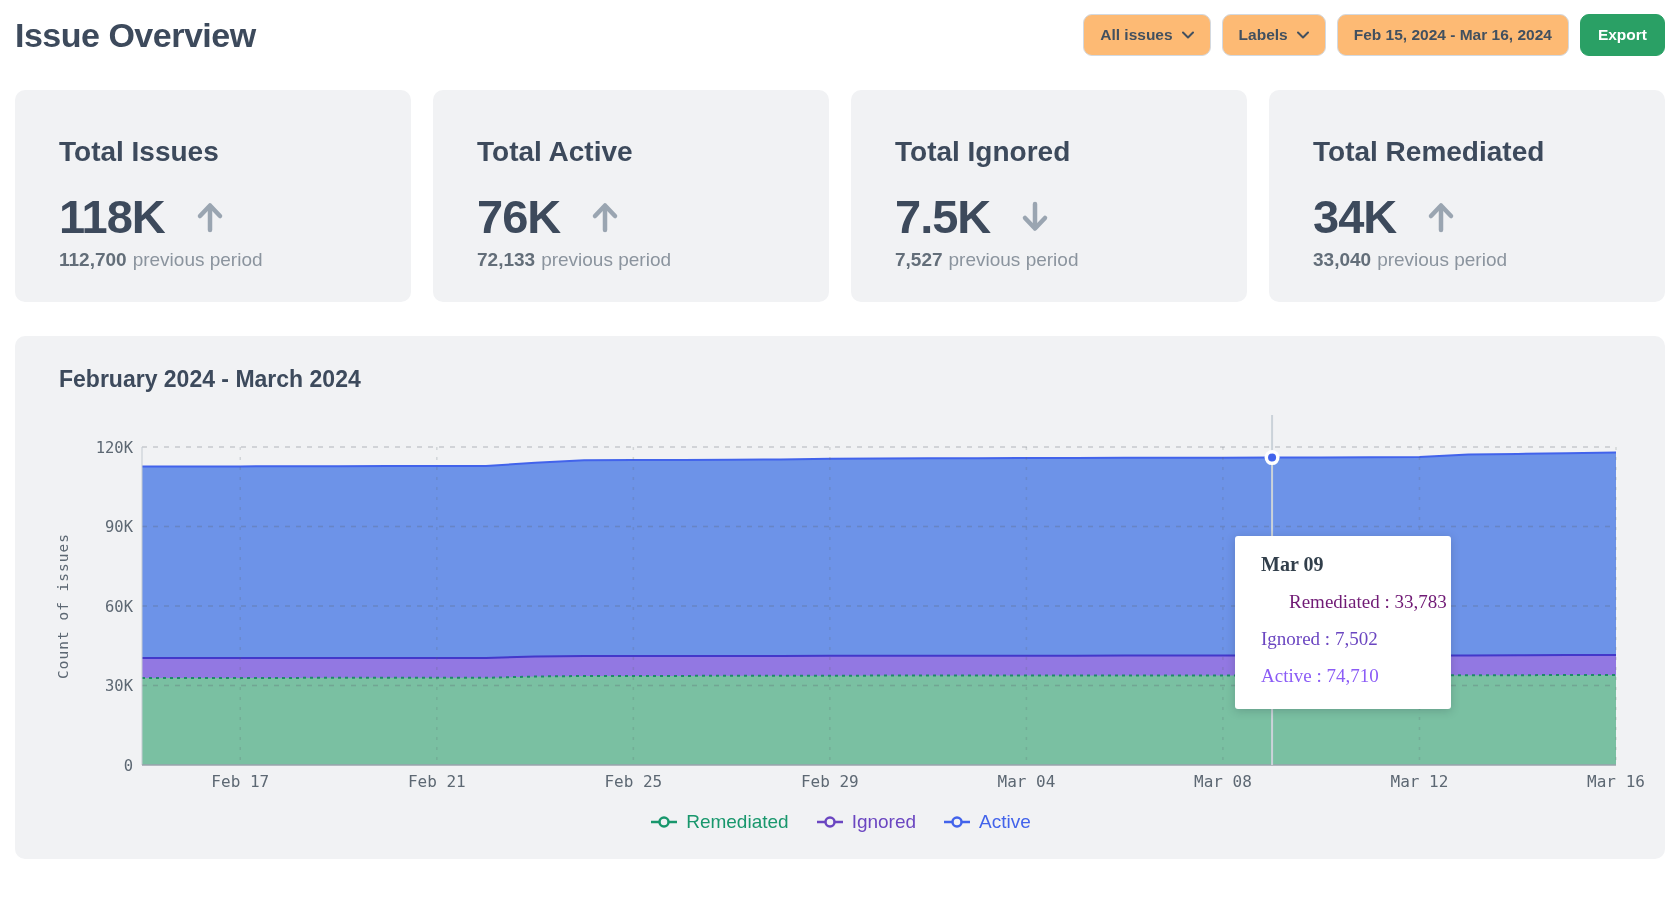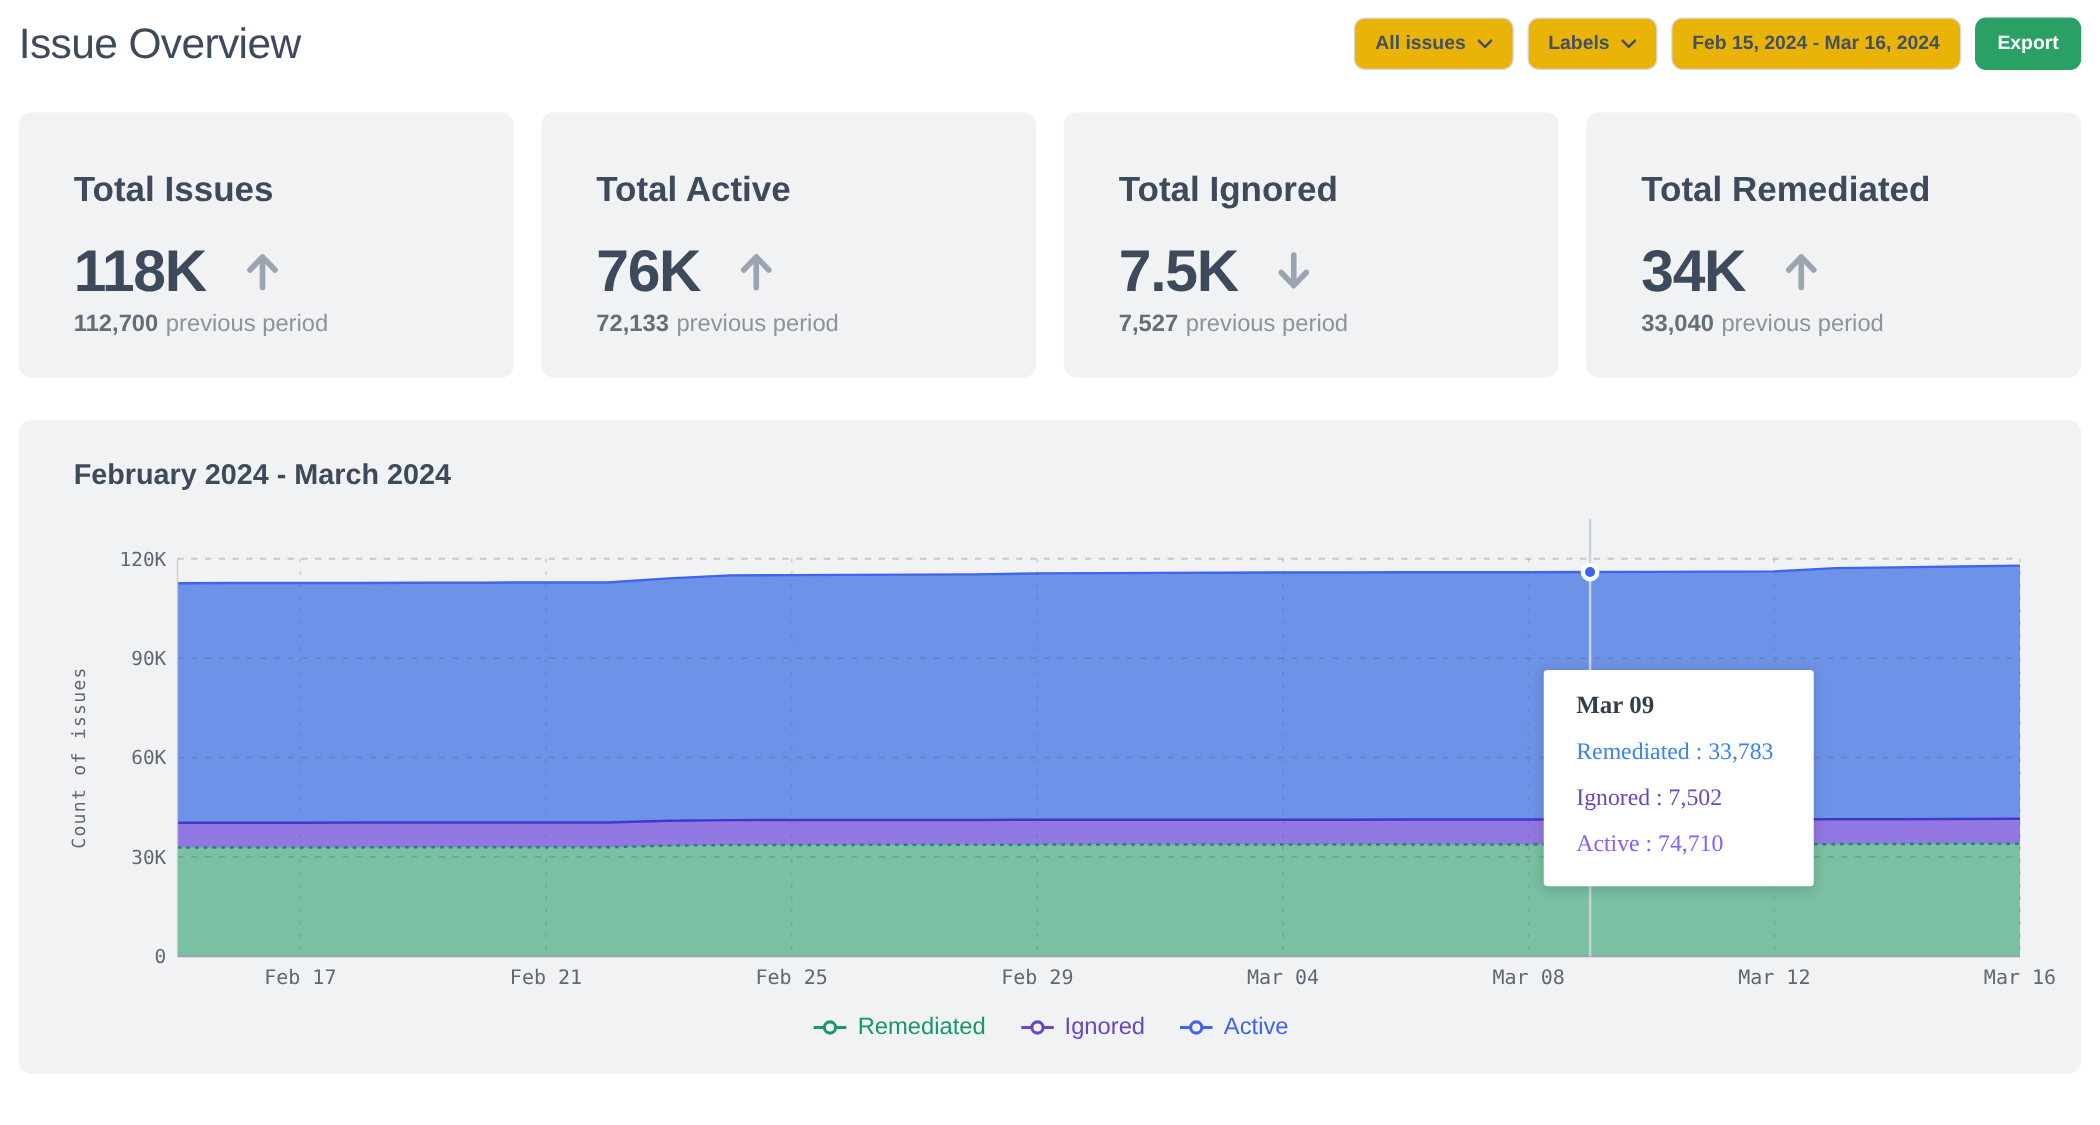--- a/index.html
+++ b/index.html
@@ -4,25 +4,25 @@
 <style>
   * { box-sizing: border-box; }
   html,body { margin:0; padding:0; }
   body {
     width:1680px; height:900px; background:#ffffff;
     font-family:"Liberation Sans", sans-serif; color:#3d4a5c;
     overflow:hidden;
   }
   
   .header { display:flex; justify-content:space-between; align-items:center; padding:14px 15px 0 15px; }
-  .page-title { font-size:34px; font-weight:400; letter-spacing:-0.5px; color:#3d4a5c; margin:0; }
+  .page-title { font-size:34px; font-weight:700; letter-spacing:-0.5px; color:#3d4a5c; margin:0; }
   .controls { display:flex; gap:11px; align-items:center; }
   .btn {
     height:42px; padding:0 16px; border-radius:9px; border:1px solid #d3d9e0;
-    background:#eab308; font-size:15.5px; font-weight:600; color:#42505f;
+    background:#fdba74; font-size:15.5px; font-weight:600; color:#42505f;
     display:inline-flex; align-items:center; gap:9px; cursor:pointer; white-space:nowrap;
     font-family:"Liberation Sans", sans-serif;
   }
   .btn.export { background:#2aa065; border-color:#2aa065; color:#ffffff; padding:0 17px; }
   .chev { width:12px; height:8px; display:inline-block; }
   
   .cards { display:flex; gap:22px; padding:34px 15px 0 15px; }
   .card { flex:1; height:212px; background:#f1f2f4; border-radius:10px; padding:46px 44px; }
   .card-title { font-size:28px; font-weight:700; color:#3d4a5c; margin:0; }
   .value-row { display:flex; align-items:center; gap:27px; margin-top:25px; }
@@ -204,17 +204,17 @@
       <svg class="legend-marker" viewBox="0 0 30 14">
           <line x1="2" y1="7" x2="28" y2="7" stroke-width="2.5" stroke="#4263eb"></line>
           <circle cx="15" cy="7" r="4.5" fill="#f1f2f4" stroke-width="2.5" stroke="#4263eb"></circle>
         </svg>
       <span>Active</span>
     </span>
   </div>
 
   <div class="tooltip">
     <div class="tt-date">Mar 09</div>
-    <div class="tt-row" style="color: #3b82f6;"><span>Remediated</span><span> : </span><span>33,783</span></div>
+    <div class="tt-row" style="color: #701a75; margin-left: 28px;"><span>Remediated</span><span> : </span><span>33,783</span></div>
     <div class="tt-row" style="color: rgb(107, 70, 193);"><span>Ignored</span><span> : </span><span>7,502</span></div>
     <div class="tt-row" style="color: #8b5cf6;"><span>Active</span><span> : </span><span>74,710</span></div>
   </div>
 </div>
 
 </body></html>

